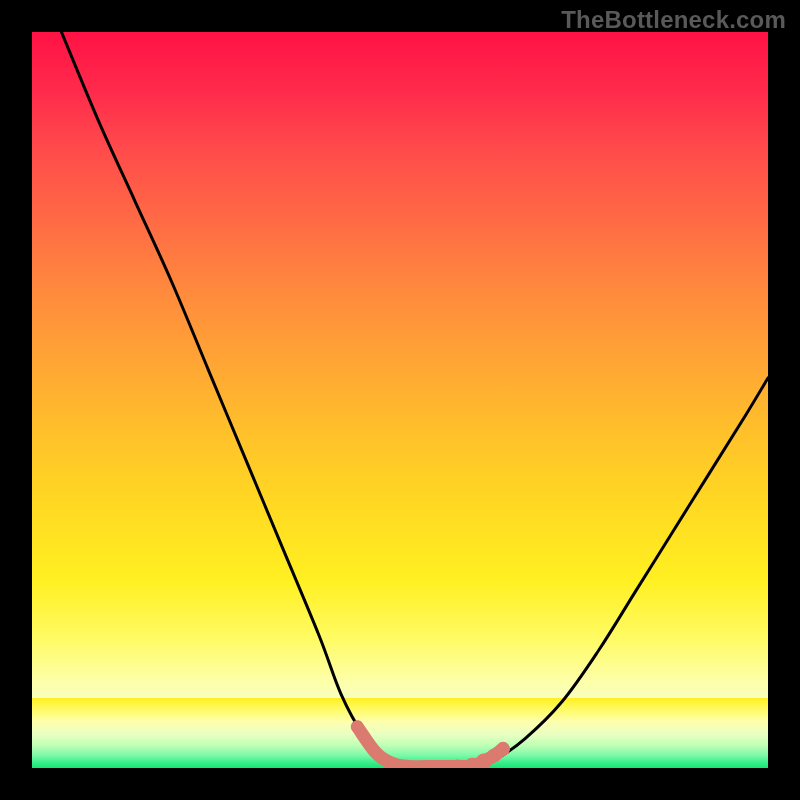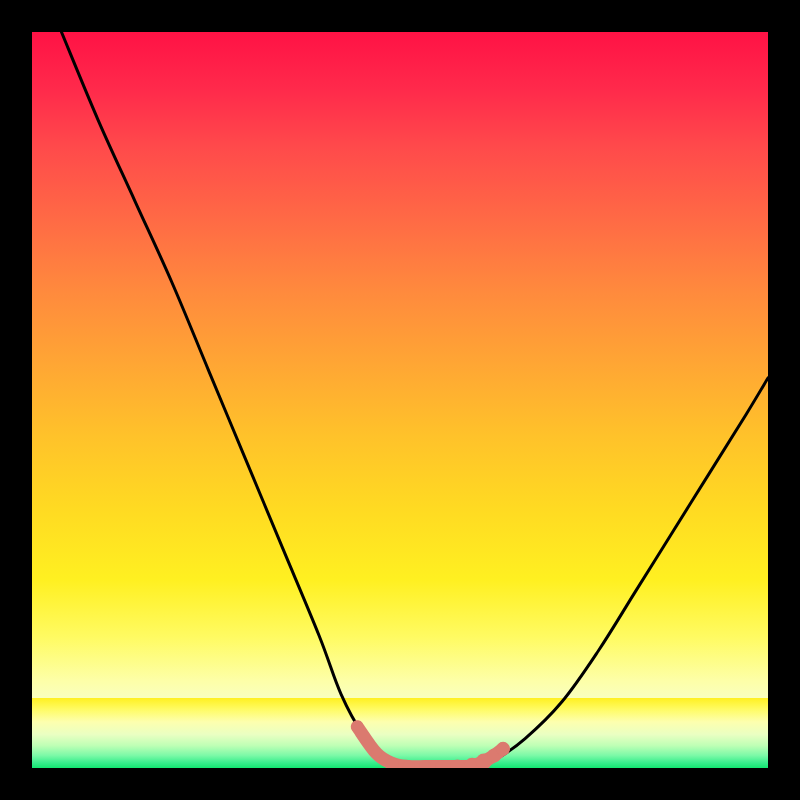--- a/index.html
+++ b/index.html
@@ -73,20 +73,21 @@
     position: absolute;
     inset: 0;
     width: 100%;
     height: 100%;
   }
 </style>
 </head>
 <body>
 
 <div class="frame">
+  <div class="watermark">TheBottleneck.com</div>
   <div class="plot">
     <div class="gradient">
       <div class="main"></div>
       <div class="bottomband"></div>
     </div>
     <svg class="curves" viewBox="0 0 736 736" preserveAspectRatio="none">
       <g id="paths">
           <path d="M 29.44 0 C 36.064 15.897600000000008, 52.99199999999999 57.84960000000005, 66.24 88.32000000000005 C 79.488 118.79040000000005, 89.792 140.1344, 103.04 169.27999999999997 C 116.28800000000001 198.42559999999995, 126.59200000000001 219.76959999999997, 139.84 250.23999999999995 C 153.088 280.71039999999994, 163.392 306.7647999999999, 176.64 338.55999999999995 C 189.88799999999998 370.35519999999997, 200.192 395.0848, 213.44 426.88 C 226.688 458.6752, 236.99200000000002 483.4048, 250.24 515.2 C 263.488 546.9952000000001, 276.4416 577.024, 287.04 603.52 C 297.63840000000005 630.016, 301.1712 644.5151999999999, 309.12 662.4 C 317.0688 680.2848, 323.2512 691.22176, 331.2 702.88 C 339.1488 714.53824, 346.65599999999995 721.47136, 353.28 727.168 C 359.904 732.86464, 365.3504 733.2032, 368 734.528" fill="none" stroke="#000" stroke-width="3" stroke-linecap="round"></path>
           <path d="M 441.59999999999997 734.528 C 445.57439999999997 733.2032, 454.4064 732.2022400000001, 463.68 727.168 C 472.9536 722.1337599999999, 481.1968 716.8934399999999, 493.12 706.56 C 505.0432 696.22656, 516.6719999999999 685.6576, 529.92 669.76 C 543.168 653.8624, 553.472 638.112, 566.72 618.24 C 579.9680000000001 598.368, 590.2719999999999 580.5568000000001, 603.52 559.36 C 616.768 538.1632, 627.072 521.6768000000001, 640.32 500.48 C 653.5680000000001 479.2832, 663.8720000000001 462.79679999999996, 677.12 441.59999999999997 C 690.3679999999999 420.40319999999997, 703.3216 399.9424, 713.92 382.72 C 724.5183999999999 365.49760000000003, 732.0255999999999 352.544, 736 345.91999999999996" fill="none" stroke="#000" stroke-width="3" stroke-linecap="round"></path>
         </g>

